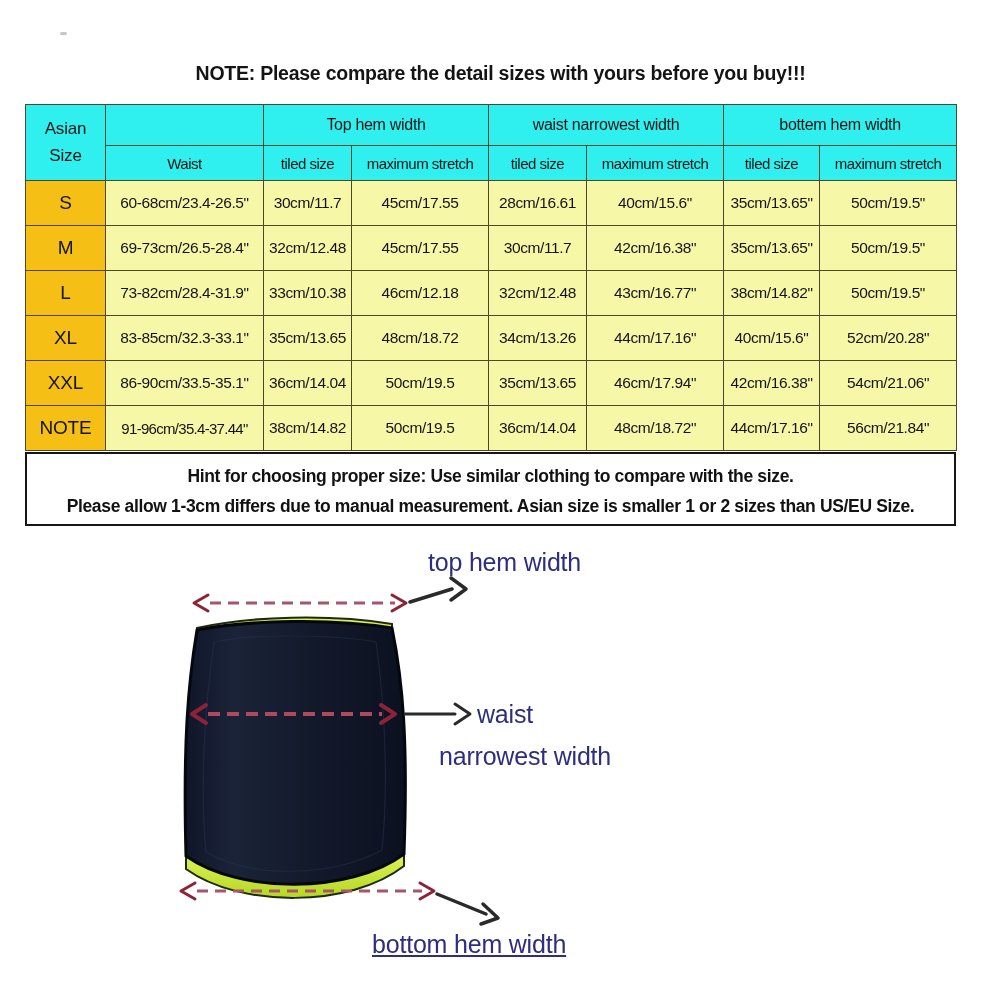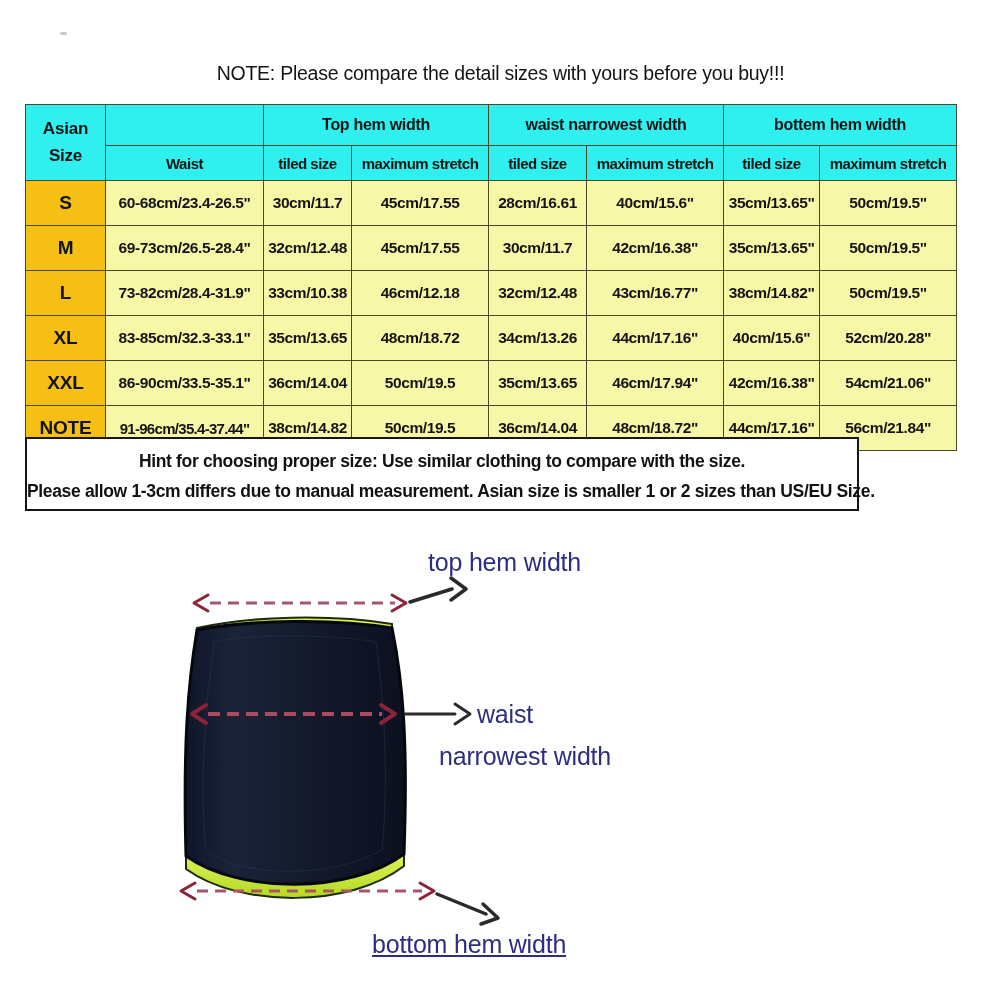--- a/index.html
+++ b/index.html
@@ -30,42 +30,42 @@
   }
 
   
   .note {
     position: absolute;
     left: 0;
     top: 62px;
     width: 1001px;
     text-align: center;
     font-size: 19.5px;
-    font-weight: normal;
+    font-weight: bold;
     letter-spacing: -.25px;
     color: #141414;
     white-space: nowrap;
   }
 
   
   .chart {
     position: absolute;
     left: 25px;
     top: 104px;
     width: 931px;
     border-collapse: collapse;
     table-layout: fixed;
   }
   .chart td, .chart th {
     border: 1px solid #4a4a2a;
     padding: 0 2px;
     text-align: center;
     vertical-align: middle;
     font-size: 15.5px;
-    font-weight: bold;
+    font-weight: normal;
     color: #141414;
     letter-spacing: -.4px;
     white-space: nowrap;
     overflow: hidden;
   }
   .chart .hdr {
     background: #2ff0ef;
     font-size: 16px;
     letter-spacing: -.3px;
   }
@@ -102,22 +102,22 @@
   col.c-m1 { width: 137px; }
   col.c-t2 { width: 98px; }
   col.c-m2 { width: 137px; }
   col.c-t3 { width: 96px; }
   col.c-m3 { width: 137px; }
 
   
   .hint-box {
     position: absolute;
     left: 25px;
-    top: 437px;
-    width: 834px;
+    top: 452px;
+    width: 931px;
     height: 74px;
     background: #ffffff;
     border: 2px solid #161616;
     box-sizing: border-box;
     padding-top: 7px;
   }
   .hint-line {
     text-align: center;
     font-size: 17.5px;
     font-weight: bold;

